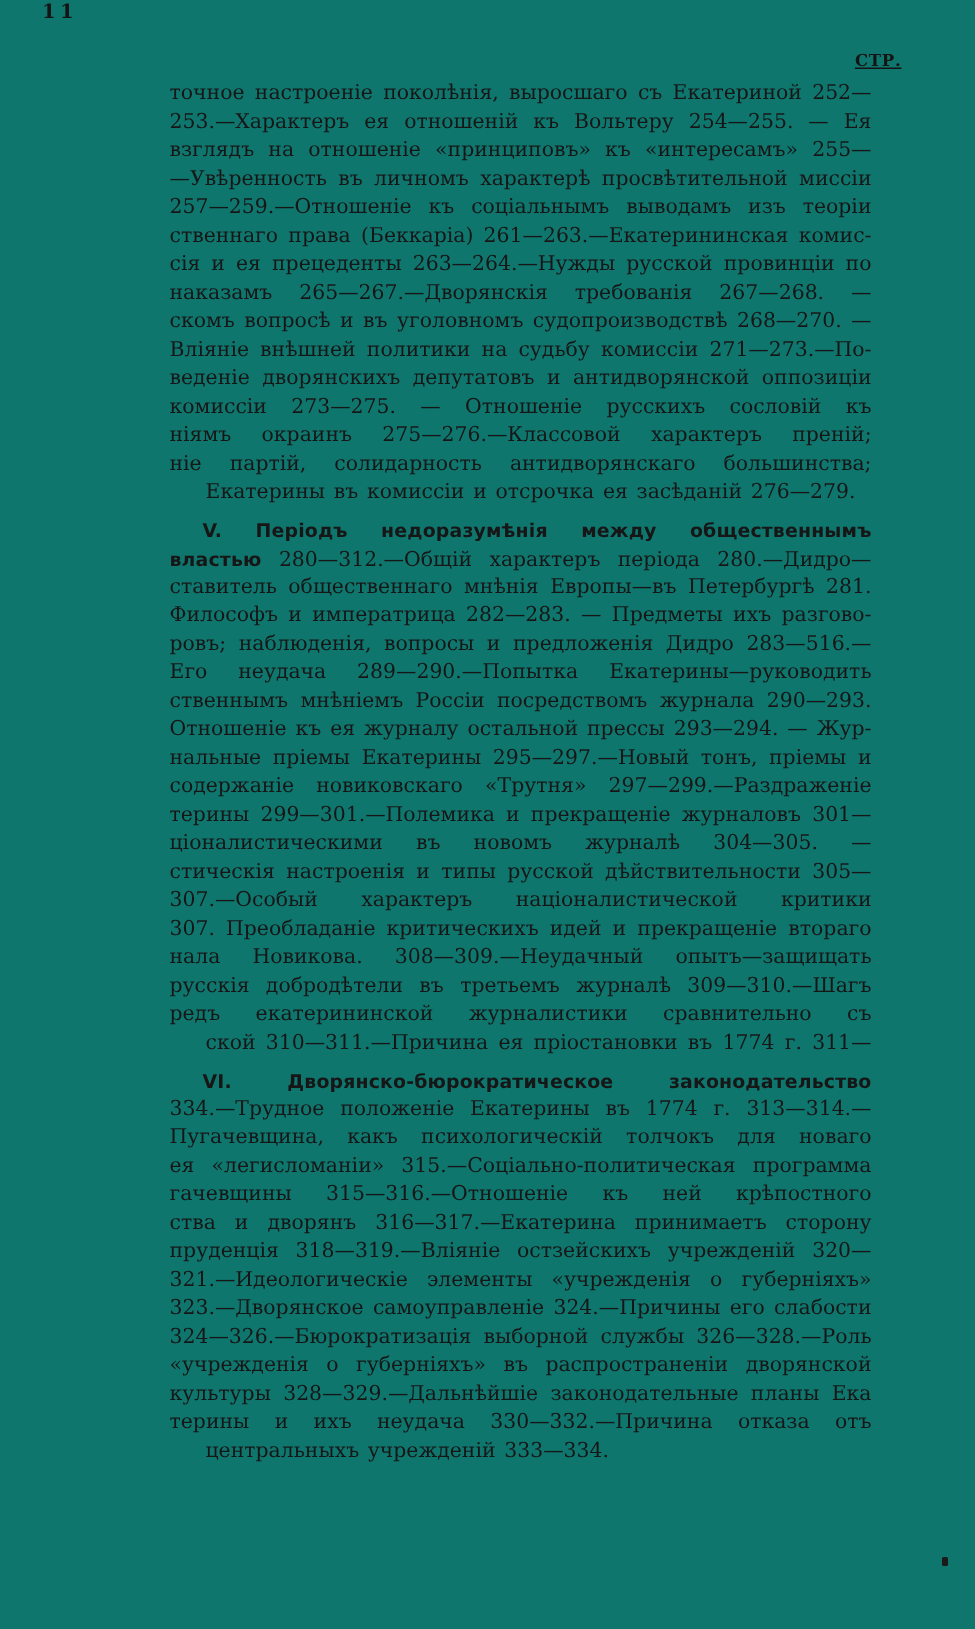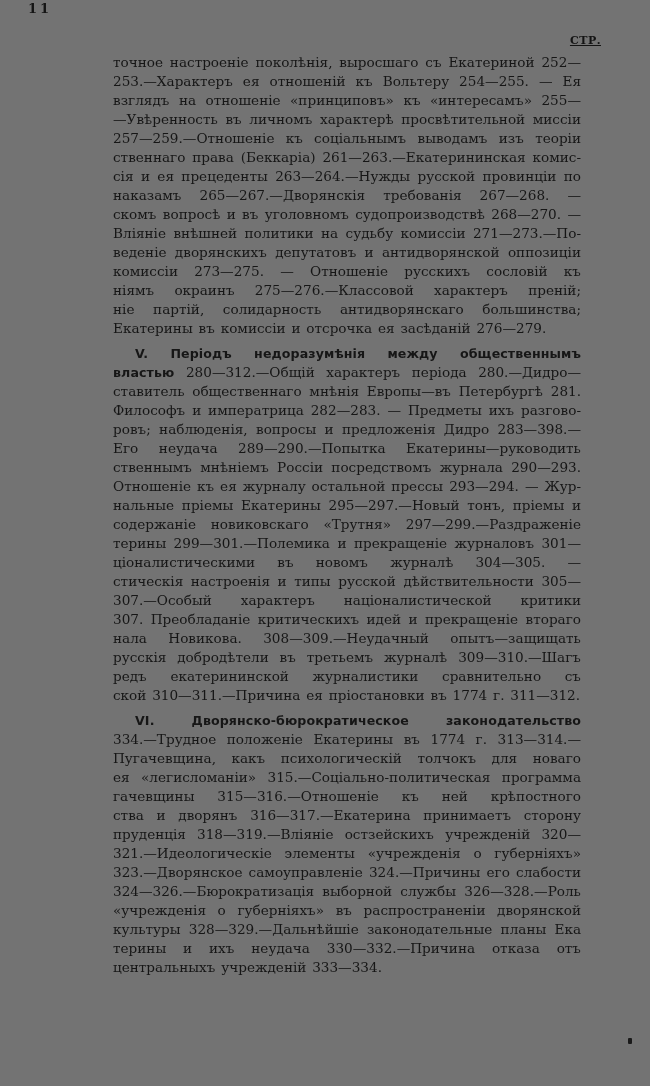--- a/index.html
+++ b/index.html
@@ -6,21 +6,21 @@
     margin: 0; padding: 0;
     width: 650px; height: 1086px;
     background: #ffffff;
     font-family: "DejaVu Serif", serif;
     color: #161616;
     overflow: hidden;
   }
   .page {
     position: absolute; left: 0; top: 0;
     width: 650px; height: 1086px;
-    background: #737373;
+    background: #0f766e;
   }
   .pageno {
     position: absolute; top: 1px; left: 28px;
     font-size: 13px; font-weight: 700; letter-spacing: 3px;
     color: #141414;
   }
   .colhdr {
     position: absolute; top: 34px; right: 49px;
     font-size: 11px; font-weight: 700; letter-spacing: 0.5px;
     color: #141414;
@@ -32,21 +32,21 @@
     font-size: 13.6px;
     word-spacing: 1.5px;
   }
   .line {
     height: 19px; line-height: 19px;
     text-align: justify;
     text-align-last: justify;
     overflow: hidden;
     white-space: normal;
   }
-  .line.end { text-align-last: left; }
+  .line.end { text-align-last: left; margin-left: 24px; }
   .line.gap { margin-top: 6px; }
   .line.ind { text-indent: 22px; }
   .b {
     font-family: "DejaVu Sans", sans-serif;
     font-weight: 700;
     font-size: 12.6px;
     letter-spacing: 0.1px;
   }
   .speck {
     position: absolute; left: 628px; top: 1038px;
@@ -73,21 +73,21 @@
       <div class="line"><span>Вліяніе внѣшней политики на судьбу комиссіи 271—273.—По-</span></div>
       <div class="line"><span>веденіе дворянскихъ депутатовъ и антидворянской оппозиціи въ</span></div>
       <div class="line"><span>комиссіи 273—275. — Отношеніе русскихъ сословій къ требова-</span></div>
       <div class="line"><span>ніямъ окраинъ 275—276.—Классовой характеръ преній; сплоче-</span></div>
       <div class="line"><span>ніе партій, солидарность антидворянскаго большинства; неудачи</span></div>
       <div class="line end"><span>Екатерины въ комиссіи и отсрочка ея засѣданій 276—279.</span></div>
       <div class="line ind gap"><span class="b">V. Періодъ недоразумѣнія между общественнымъ мнѣніемъ и</span></div>
       <div class="line"><span class="b">властью</span><span> 280—312.—Общій характеръ періода 280.—Дидро—пред-</span></div>
       <div class="line"><span>ставитель общественнаго мнѣнія Европы—въ Петербургѣ 281.—</span></div>
       <div class="line"><span>Философъ и императрица 282—283. — Предметы ихъ разгово-</span></div>
-      <div class="line"><span>ровъ; наблюденія, вопросы и предложенія Дидро 283—398.—</span></div>
+      <div class="line"><span>ровъ; наблюденія, вопросы и предложенія Дидро 283—516.—</span></div>
       <div class="line"><span>Его неудача 289—290.—Попытка Екатерины—руководить обще-</span></div>
       <div class="line"><span>ственнымъ мнѣніемъ Россіи посредствомъ журнала 290—293.—</span></div>
       <div class="line"><span>Отношеніе къ ея журналу остальной прессы 293—294. — Жур-</span></div>
       <div class="line"><span>нальные пріемы Екатерины 295—297.—Новый тонъ, пріемы и</span></div>
       <div class="line"><span>содержаніе новиковскаго «Трутня» 297—299.—Раздраженіе Ека-</span></div>
       <div class="line"><span>терины 299—301.—Полемика и прекращеніе журналовъ 301—</span></div>
       <div class="line"><span>ціоналистическими въ новомъ журналѣ 304—305. — Націонали-</span></div>
       <div class="line"><span>стическія настроенія и типы русской дѣйствительности 305—</span></div>
       <div class="line"><span>307.—Особый характеръ націоналистической критики Новикова</span></div>
       <div class="line"><span>307. Преобладаніе критическихъ идей и прекращеніе втораго жур-</span></div>

